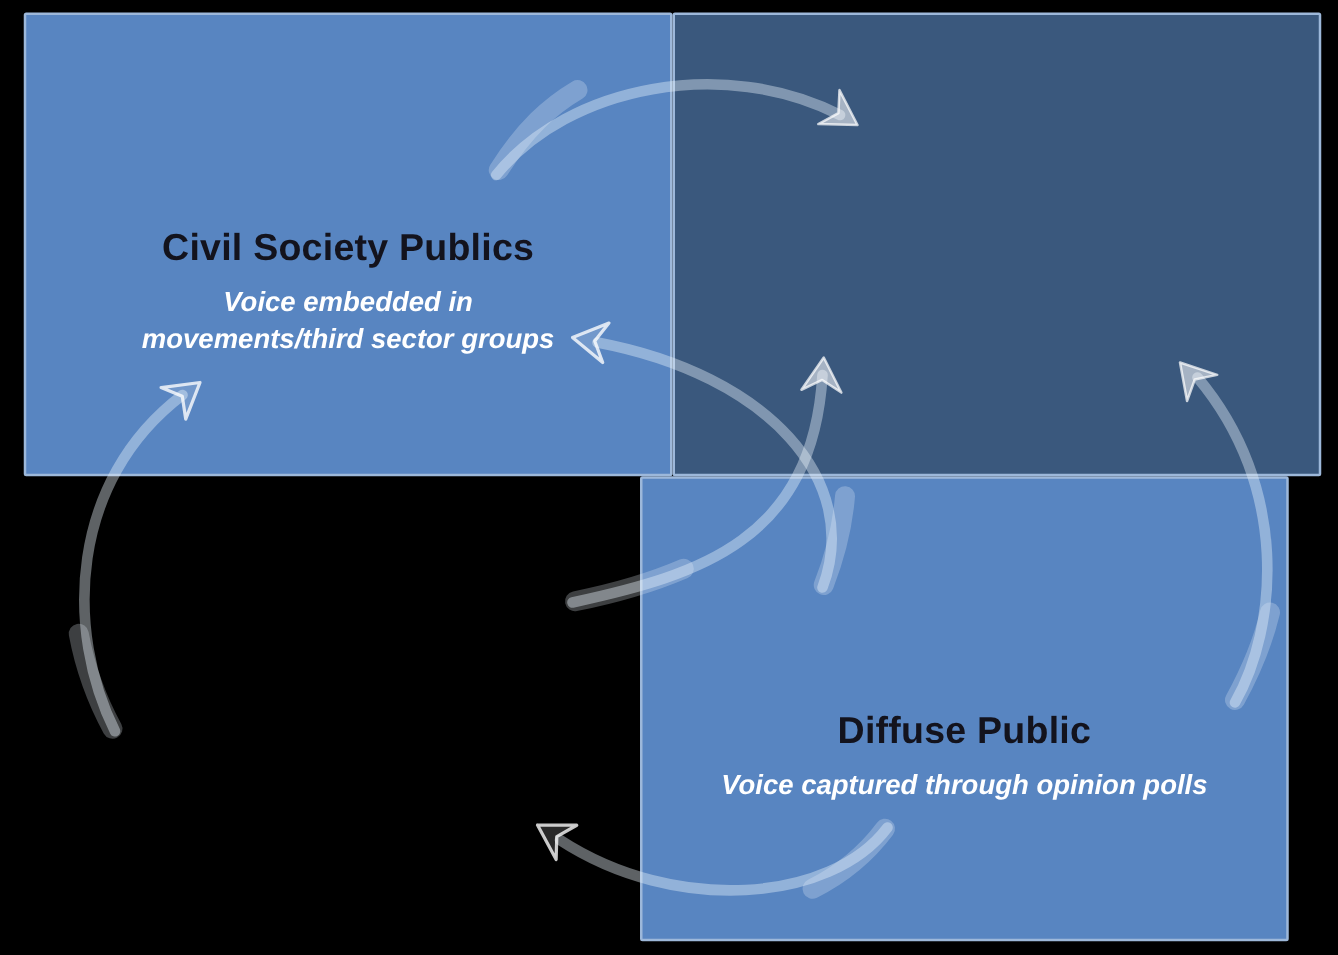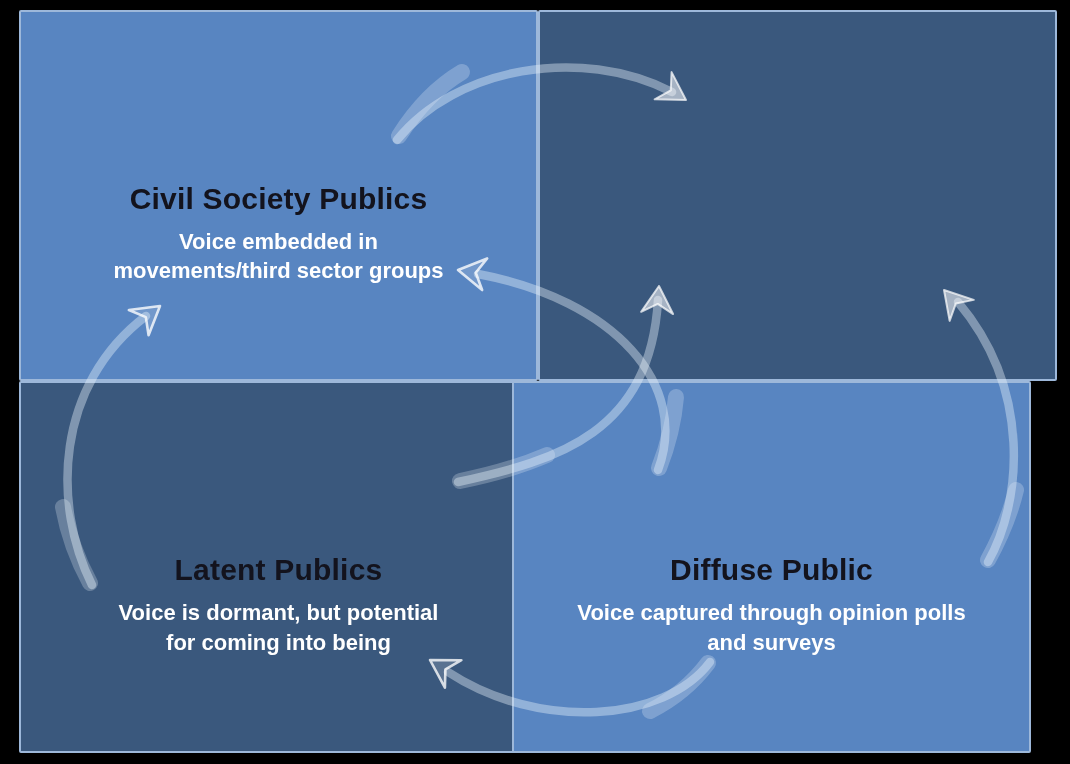--- a/index.html
+++ b/index.html
@@ -47,20 +47,21 @@
     color: var(--title-color);
     line-height: 1.1;
     margin-bottom: 12px;
     letter-spacing: 0.2px;
   }
   .q-subtitle {
     font-size: 22px;
     font-weight: 700;
     color: var(--subtitle-color);
     line-height: 1.32;
+    font-style: italic;
   }
   .arrows-layer {
     position: absolute;
     left: 0; top: 0;
     width: 1070px; height: 764px;
     pointer-events: none;
   }
   .arrow-shaft {
     fill: none;
     stroke: rgba(235, 244, 253, 0.40);
@@ -101,36 +102,26 @@
     </div>
   </div>
 
   <div class="quadrant dark q-tr">
     <div class="q-content">
       <div class="q-subtitle">
       </div>
     </div>
   </div>
 
-  <div class="quadrant dark q-bl">
-    <div class="q-content">
-      <div class="q-title">Latent Publics</div>
-      <div class="q-subtitle">
-        <div>Voice is dormant, but potential</div>
-        <div>for coming into being</div>
-      </div>
-    </div>
-  </div>
 
   <div class="quadrant light q-br">
     <div class="q-content">
       <div class="q-title">Diffuse Public</div>
       <div class="q-subtitle">
         <div>Voice captured through opinion polls</div>
-        <div>and surveys</div>
       </div>
     </div>
   </div>
 
   <svg class="arrows-layer" viewBox="0 0 1070 764" xmlns="http://www.w3.org/2000/svg">
 
     <g>
       <path class="arrow-tail" d="M 399 136 C 420 103, 440 85, 462 72"></path>
       <path class="arrow-shaft" d="M 397 140 C 455 68, 580 45, 672 92"></path>
       <path class="arrow-head-filled" transform="translate(686,100) rotate(32)" d="M 0 0 L -27 -16 L -18 0 L -27 16 Z"></path>

